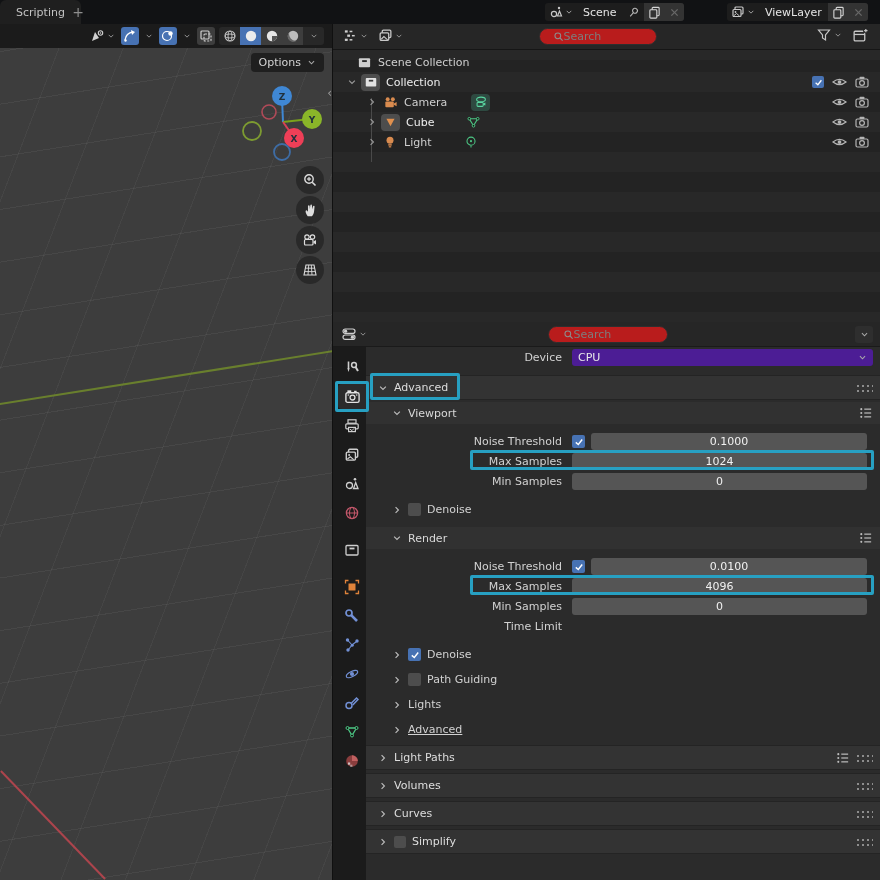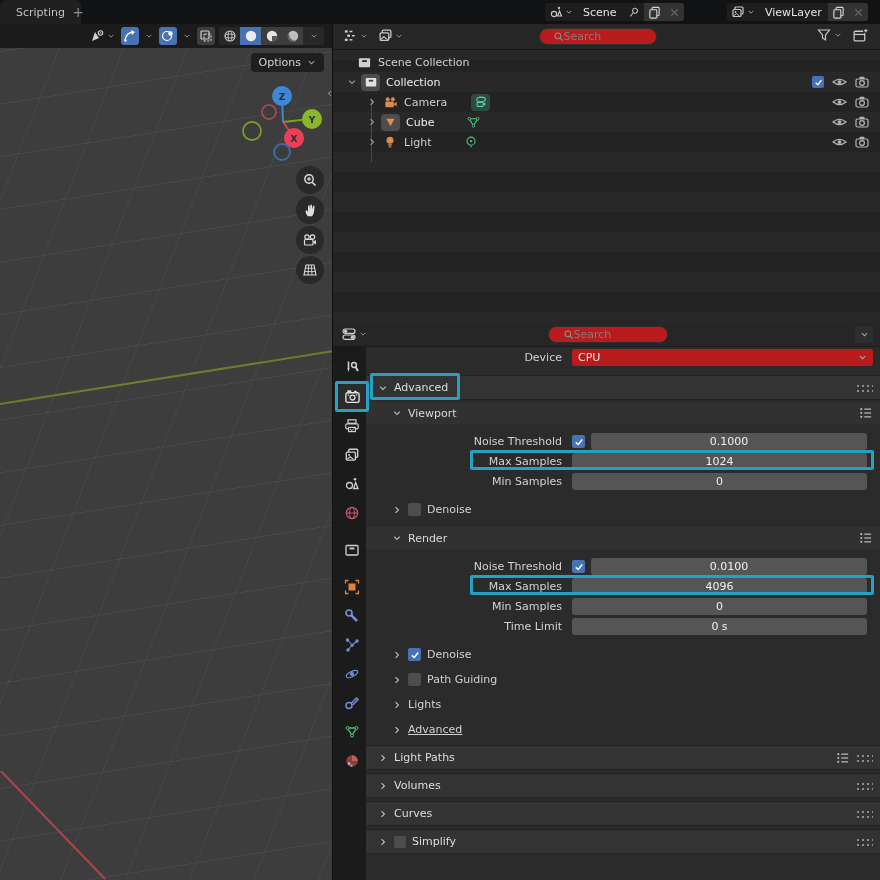--- a/index.html
+++ b/index.html
@@ -79,21 +79,21 @@
     display:flex; align-items:center; justify-content:center; }
   .tab.active { background:#2b2b2b; }
   .tab.gap { margin-top:12px; }
   #props-content { position:absolute; left:33px; top:25px; width:515px; height:533px; overflow:hidden; }
 
   .prow { display:flex; align-items:center; height:17px; margin:0 14px 3px 0; }
   .plabel { width:196px; text-align:right; color:#d2d2d2; flex:none; }
   .pval { flex:1; margin-left:10px; display:flex; align-items:center; gap:6px; }
   .field { flex:1; height:17px; background:#555; border-radius:3px; color:#f1f1f1; display:flex;
     align-items:center; justify-content:center; }
-  .drop { flex:1; height:17px; background:#b91c1c; border-radius:3px; color:#e8e8e8; display:flex;
+  .drop { flex:1; height:17px; background:#4c1d95; border-radius:3px; color:#e8e8e8; display:flex;
     align-items:center; padding:0 6px; }
   .drop .dtext { flex:1; }
   .cbox { width:13px; height:13px; border-radius:2px; background:#4d4d4d; flex:none;
     display:flex; align-items:center; justify-content:center; }
   .cbox.on { background:#4772b3; }
 
   .panel-header { position:relative; height:25px; background:#333; border-top:1px solid #242424;
     border-bottom:1px solid #242424; display:flex; align-items:center; padding:0 8px 0 12px; gap:6px;
     color:#dedede; }
   .sub-header { height:22px; background:#313131; display:flex; align-items:center; padding:0 8px 0 26px;
@@ -767,23 +767,20 @@
           </div>
         </div>
         <div class="prow">
           <div class="plabel">Min Samples</div>
           <div class="pval">
             <div class="field">0</div>
           </div>
         </div>
         <div class="prow">
           <div class="plabel">Time Limit</div>
-          <div class="pval">
-            <div class="field">0 s</div>
-          </div>
         </div>
       </div>
 
       <div class="collapse-row indent" style="margin-top:11px;">
         <svg width="10" height="10" viewBox="0 0 14 14">
           <polyline points="5,3 9,7 5,11" fill="none" stroke="#bdbdbd" stroke-width="1.6"></polyline>
           </svg>
         <div class="cbox on">
           <svg width="10" height="10" viewBox="0 0 14 14">
             <polyline points="2.5,7.5 6,10.5 11.5,3.5" fill="none" stroke="#fff" stroke-width="2"></polyline>

